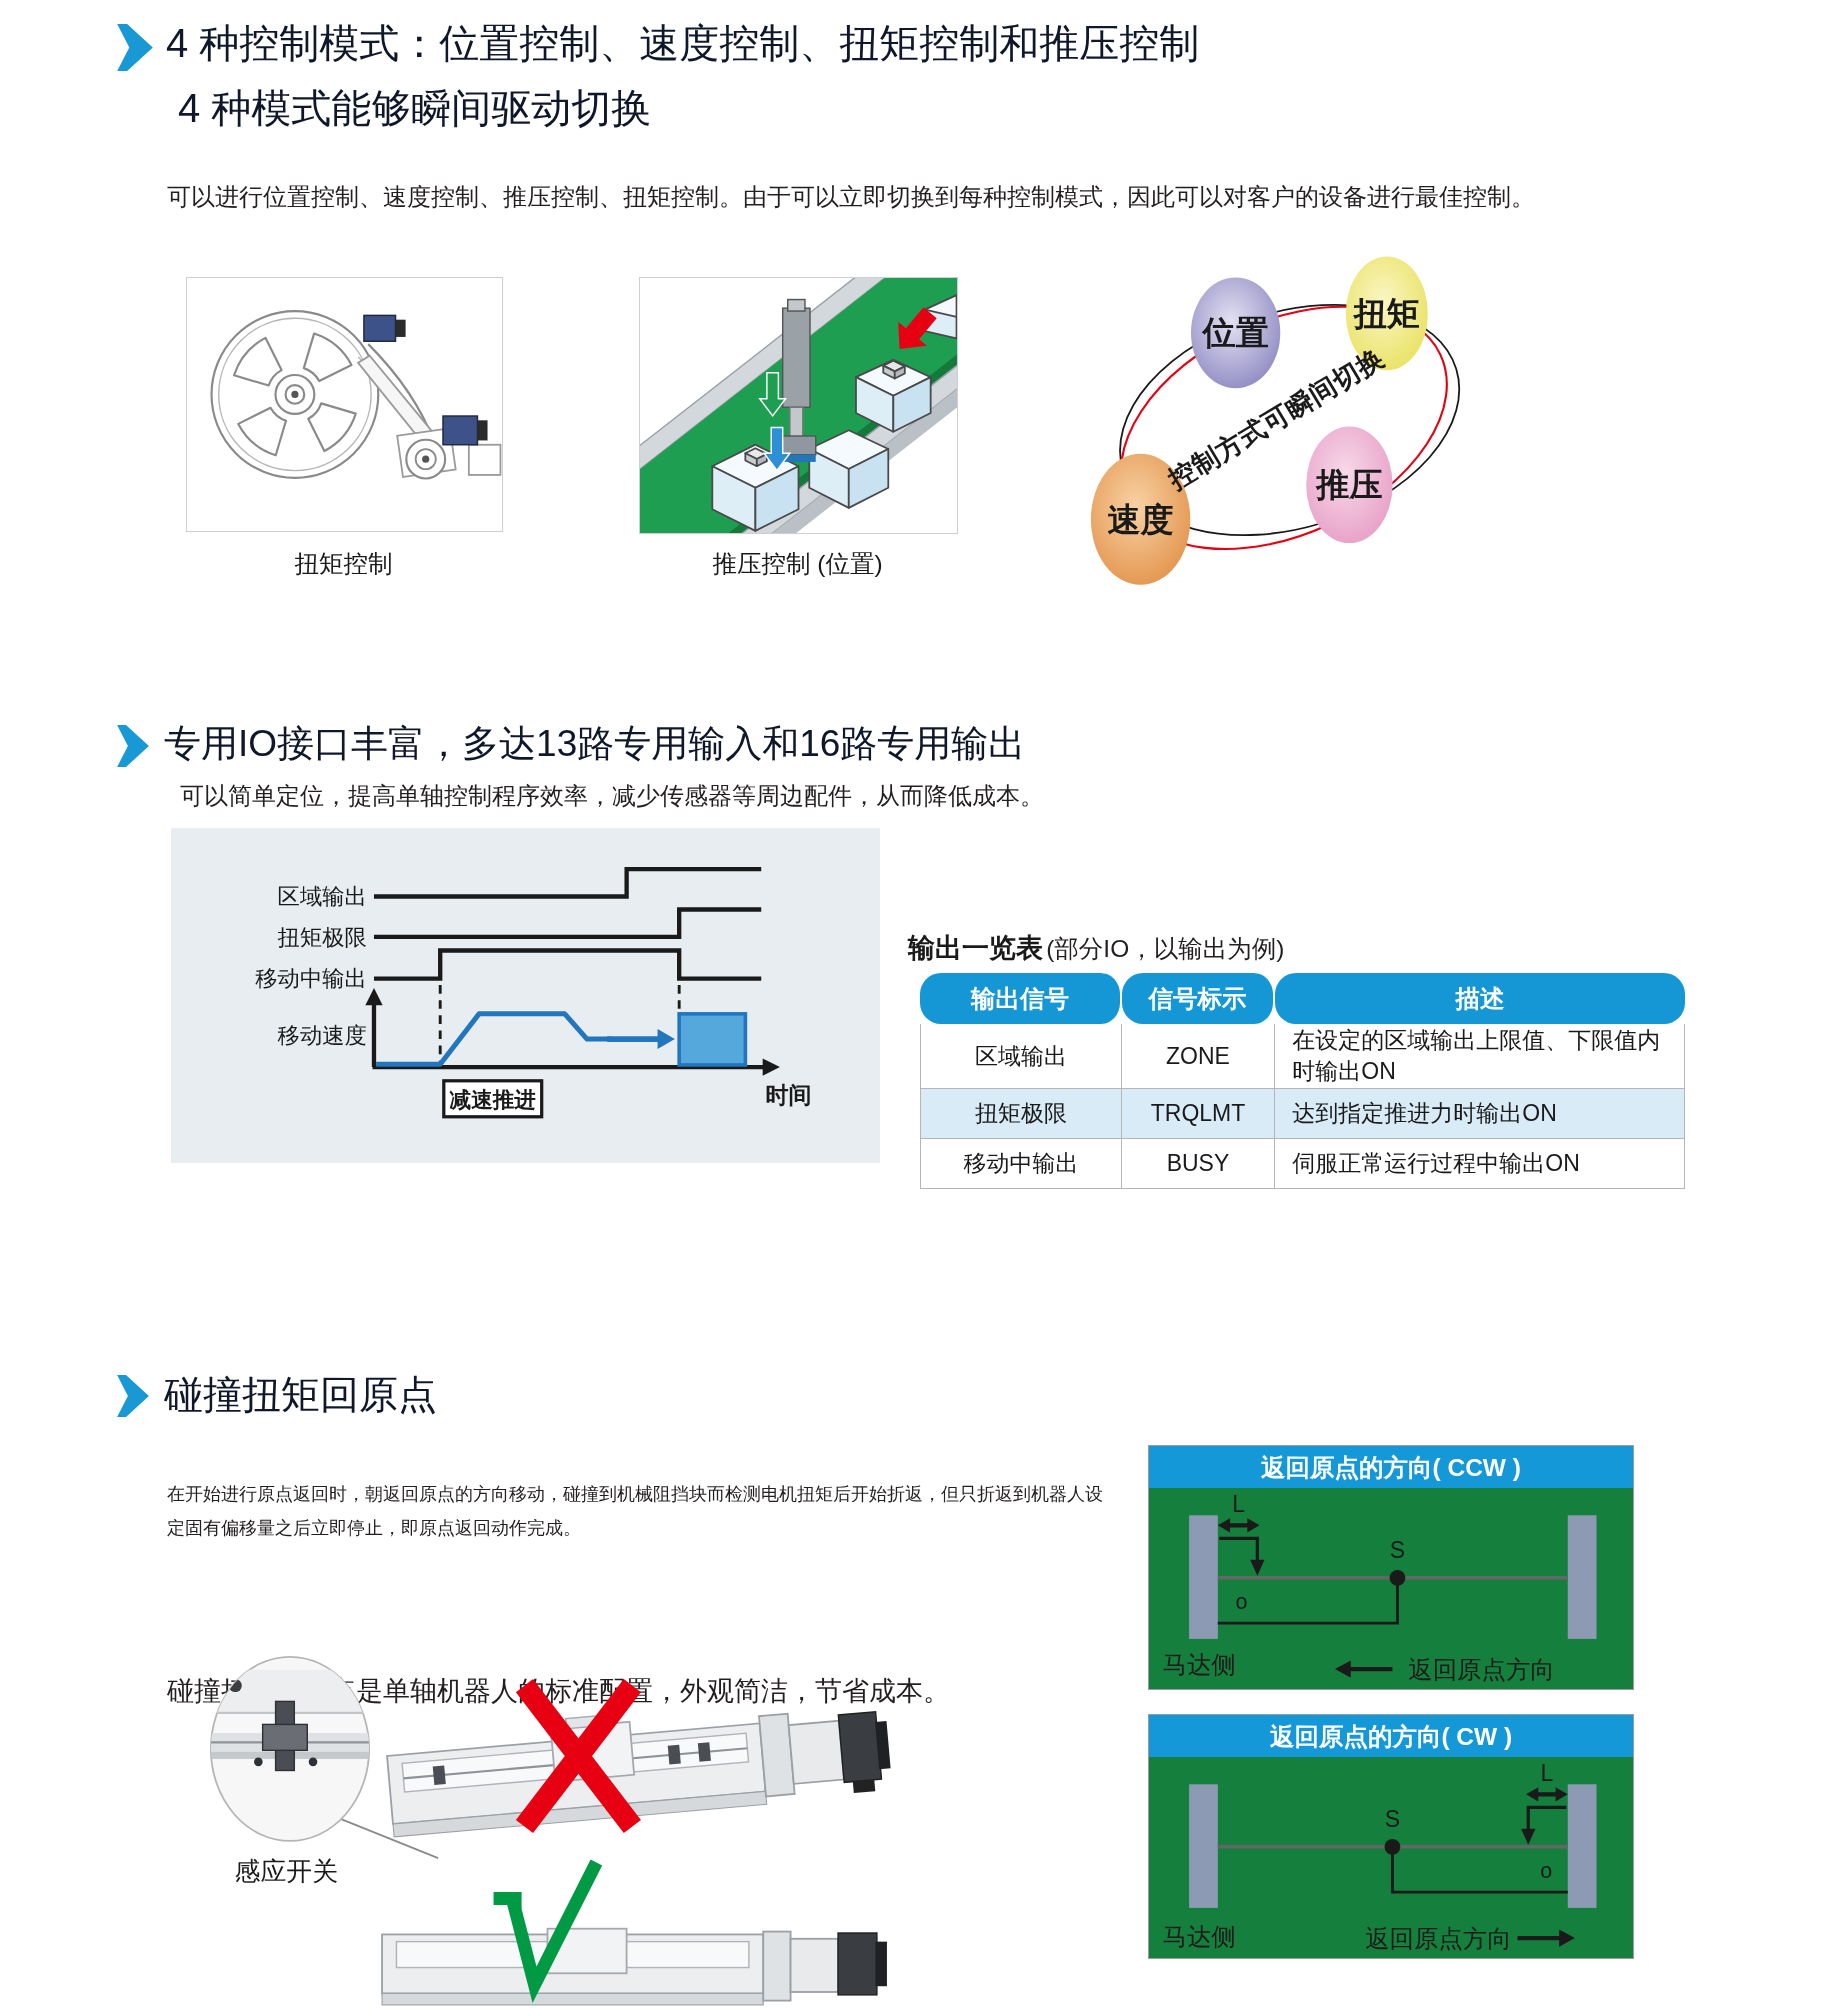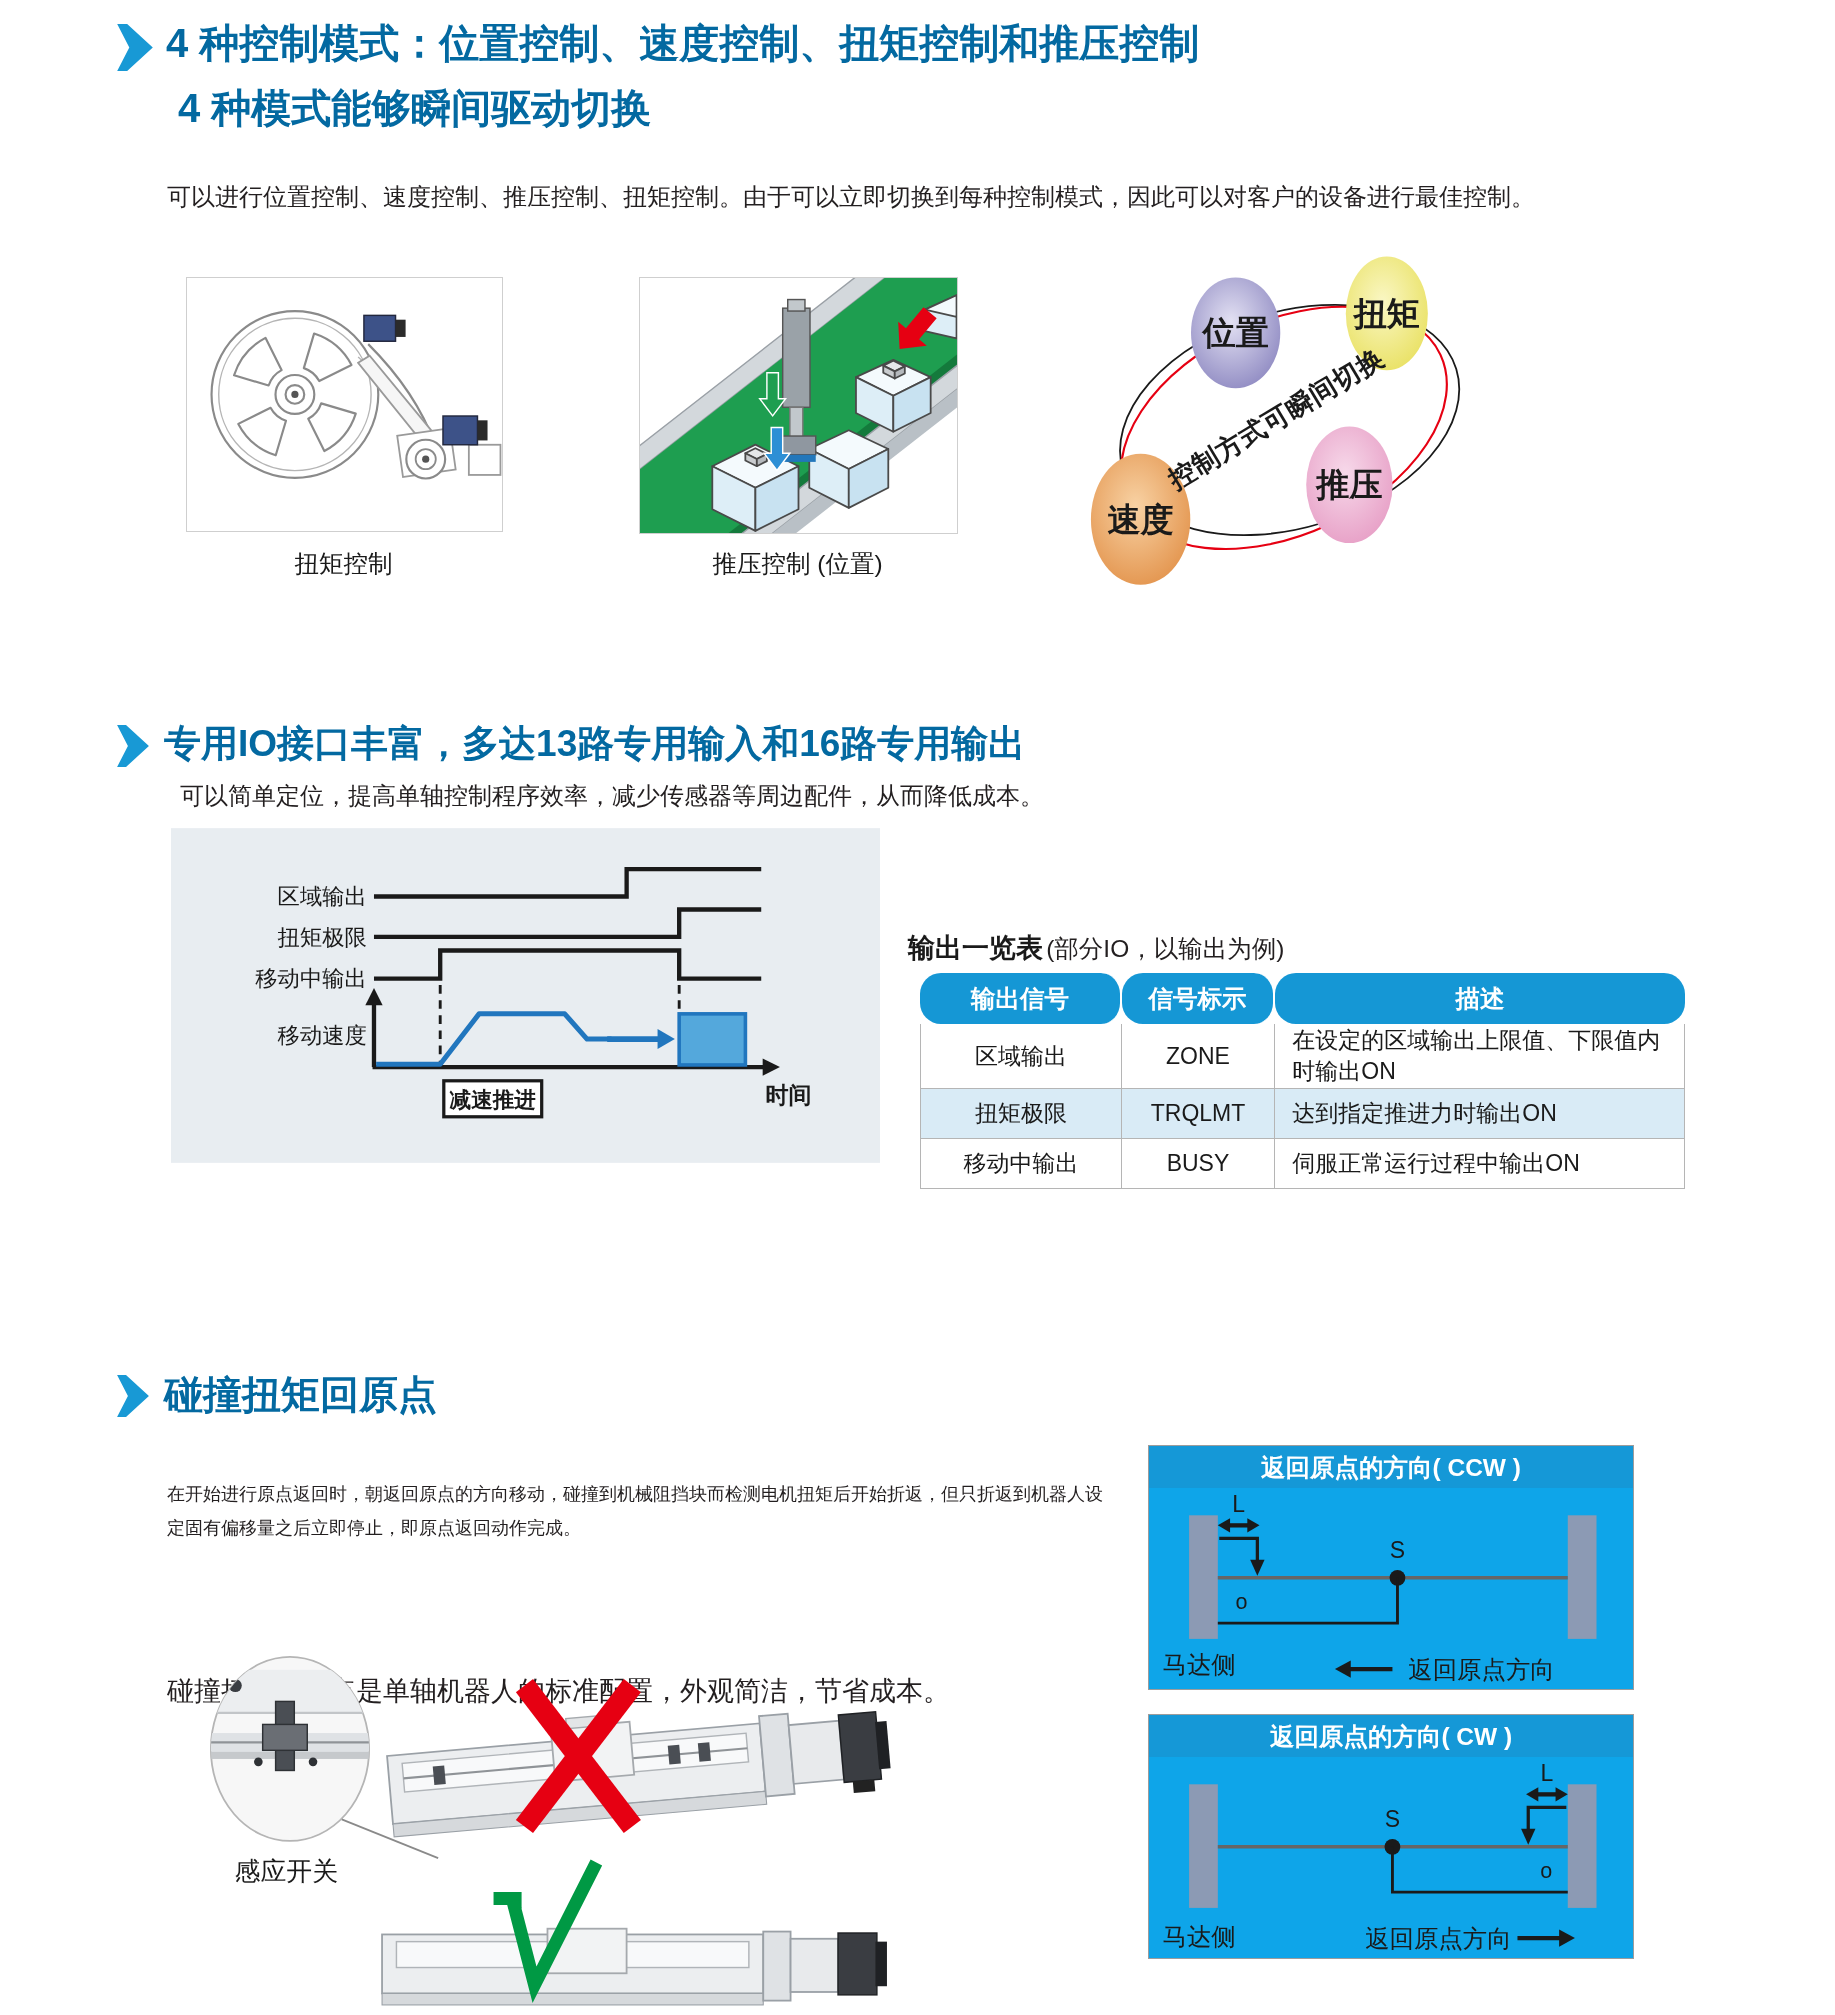--- a/index.html
+++ b/index.html
@@ -3,21 +3,21 @@
 <meta charset="utf-8">
 <style>
   html,body{margin:0;padding:0;}
   body{
     width:1836px;height:2015px;position:relative;background:#ffffff;
     font-family:"Liberation Sans","DejaVu Sans",sans-serif;color:#231f20;
     overflow:hidden;
   }
   .abs{position:absolute;}
   .sec-arrow{position:absolute;width:36px;height:47px;}
-  .heading{color:#0369a1;font-weight:bold;line-height:1.16;}
+  .heading{color:#0f172a;font-weight:normal;line-height:1.16;}
   .h1{font-size:40px;}
   .h2{font-size:37px;}
   .body-text{font-size:24px;line-height:1.55;color:#231f20;}
   .fig-box{position:absolute;background:#fff;border:1.4px solid #cfcfcf;}
   .fig-caption{position:absolute;font-size:24.5px;color:#1a1a1a;text-align:center;}
   
   .io-table{border-collapse:separate;border-spacing:0;table-layout:fixed;}
   .io-table th{
     background:#1597d5;color:#fff;font-size:24.5px;font-weight:bold;
     height:49px;border-right:2.2px solid #fff;border-radius:21px;
@@ -26,21 +26,21 @@
   .io-table td{
     font-size:23px;color:#1a1a1a;height:47px;background:#fff;
     border-right:1.4px solid #b5b5b5;border-bottom:1.4px solid #b5b5b5;text-align:center;
   }
   .io-table td:first-child{border-left:1.4px solid #b5b5b5;}
   .io-table tr.alt td{background:#d9ebf6;}
   .io-table td.desc{text-align:left;padding-left:17.3px;}
   .tbl-title{font-size:27px;font-weight:bold;color:#1a1a1a;}
   .tbl-note{font-size:24.5px;font-weight:normal;}
   
-  .home-panel{position:absolute;width:486px;height:245px;background:#0ea5e9;border:1.4px solid #9c9c9c;box-sizing:border-box;}
+  .home-panel{position:absolute;width:486px;height:245px;background:#15803d;border:1.4px solid #9c9c9c;box-sizing:border-box;}
   .home-panel .bar{height:42px;background:#1598d7;color:#fff;font-size:24.5px;font-weight:bold;
     display:flex;align-items:center;justify-content:center;}
   svg text{font-family:"Liberation Sans","DejaVu Sans",sans-serif;}
 </style>
 </head>
 <body>
 
 <svg class="sec-arrow" style="left:117px;top:24px;" viewBox="0 0 50 66">
   <polygon points="0,0 14,0 50,33 14,66 0,66 17,33" fill="#1899d5"></polygon>
 </svg>

